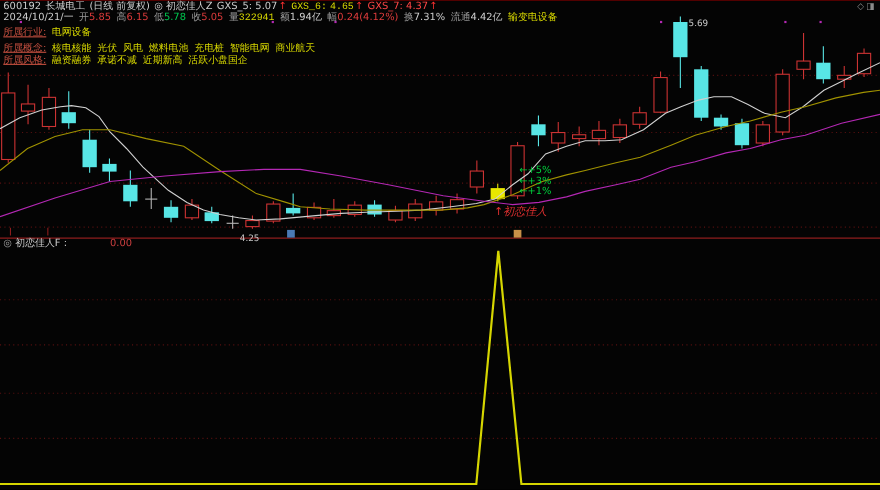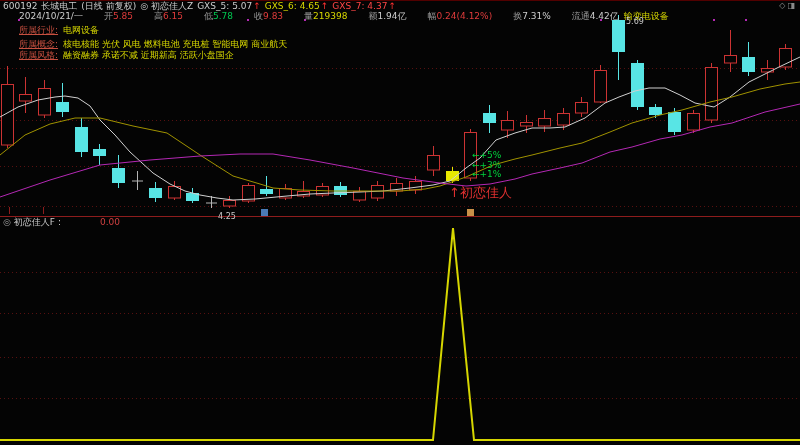--- a/index.html
+++ b/index.html
@@ -1,33 +1,33 @@
 <!DOCTYPE html>
 <html><head>
 <meta charset="utf-8">
 <style>
   html,body{margin:0;padding:0;background:#000;}
   .screen{position:relative;width:800px;height:445px;background:#040404;overflow:hidden;
           font-family:"DejaVu Sans",sans-serif;font-size:9px;line-height:10px;}
   .row{position:absolute;left:3px;display:flex;align-items:center;white-space:nowrap;}
   .row span{display:inline-block;}
   .g4 > span{margin-right:4px;}
-  .pair{margin-right:5px;margin-left:16px;}
+  .pair{margin-right:5px;}
   .wh{color:#cdcdcd;}
   .gy{color:#9a9a9a;}
   .rd{color:#e03c3c;}
   .gn{color:#00c850;}
-  .yl{color:#d8d800;}
+  .yl{color:#d8d800;font-family:Liberation Mono, monospace;}
   .mg{color:#ff4646;}
   .lbl-red{color:#c75040;text-decoration:underline;}
   .arrow{color:#ff3232;margin-left:1px;}
   #chart{position:absolute;left:0;top:0;}
   .ovl{position:absolute;white-space:nowrap;}
   .pct{color:#00d23c;font-size:9px;}
-  .sig{color:#e03030;font-size:13px;}
+  .sig{color:#e03030;font-size:10px;font-style:italic;}
   .pricelbl{color:#c9c9c9;font-size:8px;}
   .panelrow{position:absolute;left:3px;top:217px;display:flex;align-items:center;}
   .panelrow span{margin-right:3px;}
   .winicons{position:absolute;right:3px;top:1px;color:#8a8a8a;font-size:8px;letter-spacing:2px;}
   .mine{position:absolute;width:7px;height:7px;top:209px;}
 </style>
 </head>
 <body>
 
 <div class="screen">
@@ -151,22 +151,22 @@
     <span><span class="wh">GXS_5:</span> <span class="wh">5.07</span><span class="arrow">↑</span></span>
     <span><span class="yl">GXS_6:</span> <span class="yl">4.65</span><span class="arrow">↑</span></span>
     <span><span class="mg">GXS_7:</span> <span class="mg">4.37</span><span class="arrow">↑</span></span>
   </div>
 
   <div class="row" style="top:11px;">
     <span class="wh pair">2024/10/21/一</span>
     <span class="pair"><span class="gy">开</span><span class="rd">5.85</span></span>
     <span class="pair"><span class="gy">高</span><span class="rd">6.15</span></span>
     <span class="pair"><span class="gy">低</span><span class="gn">5.78</span></span>
-    <span class="pair"><span class="gy">收</span><span class="rd">9.83</span></span>
-    <span class="pair"><span class="gy">量</span><span class="yl">219398</span></span>
+    <span class="pair"><span class="gy">收</span><span class="rd">5.05</span></span>
+    <span class="pair"><span class="gy">量</span><span class="yl">322941</span></span>
     <span class="pair"><span class="gy">额</span><span class="wh">1.94亿</span></span>
     <span class="pair"><span class="gy">幅</span><span class="rd">0.24(4.12%)</span></span>
     <span class="pair"><span class="gy">换</span><span class="wh">7.31%</span></span>
     <span class="pair"><span class="gy">流通</span><span class="wh">4.42亿</span></span>
     <span class="yl">输变电设备</span>
   </div>
 
   <div class="row" style="top:25px;">
     <span class="lbl-red pair">所属行业:</span>
     <span class="yl">电网设备</span>

